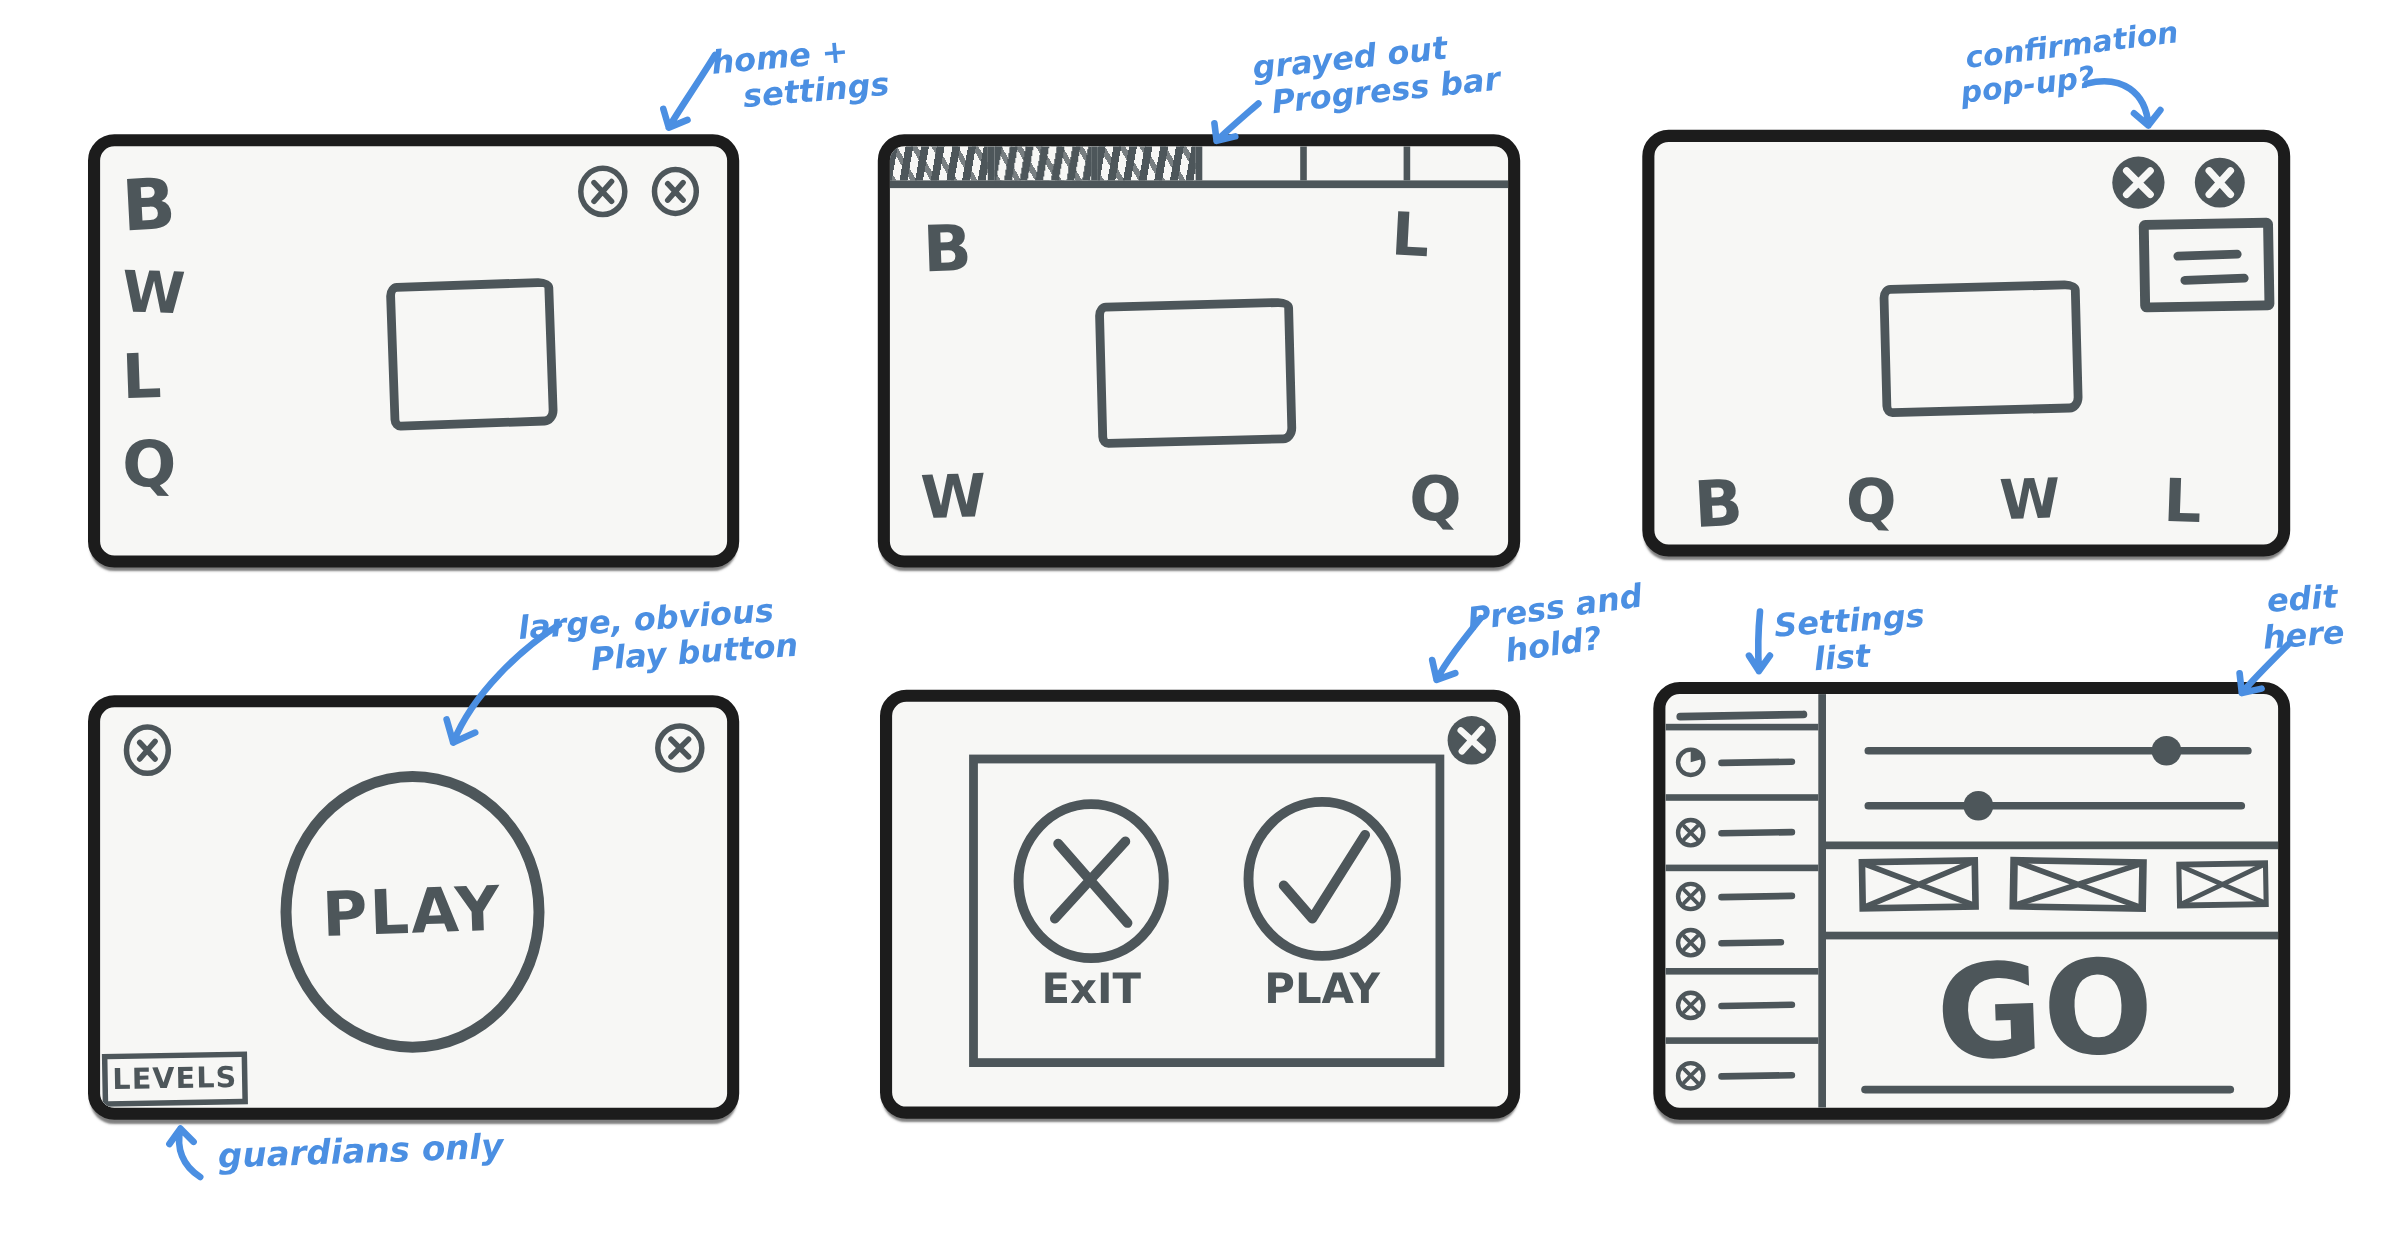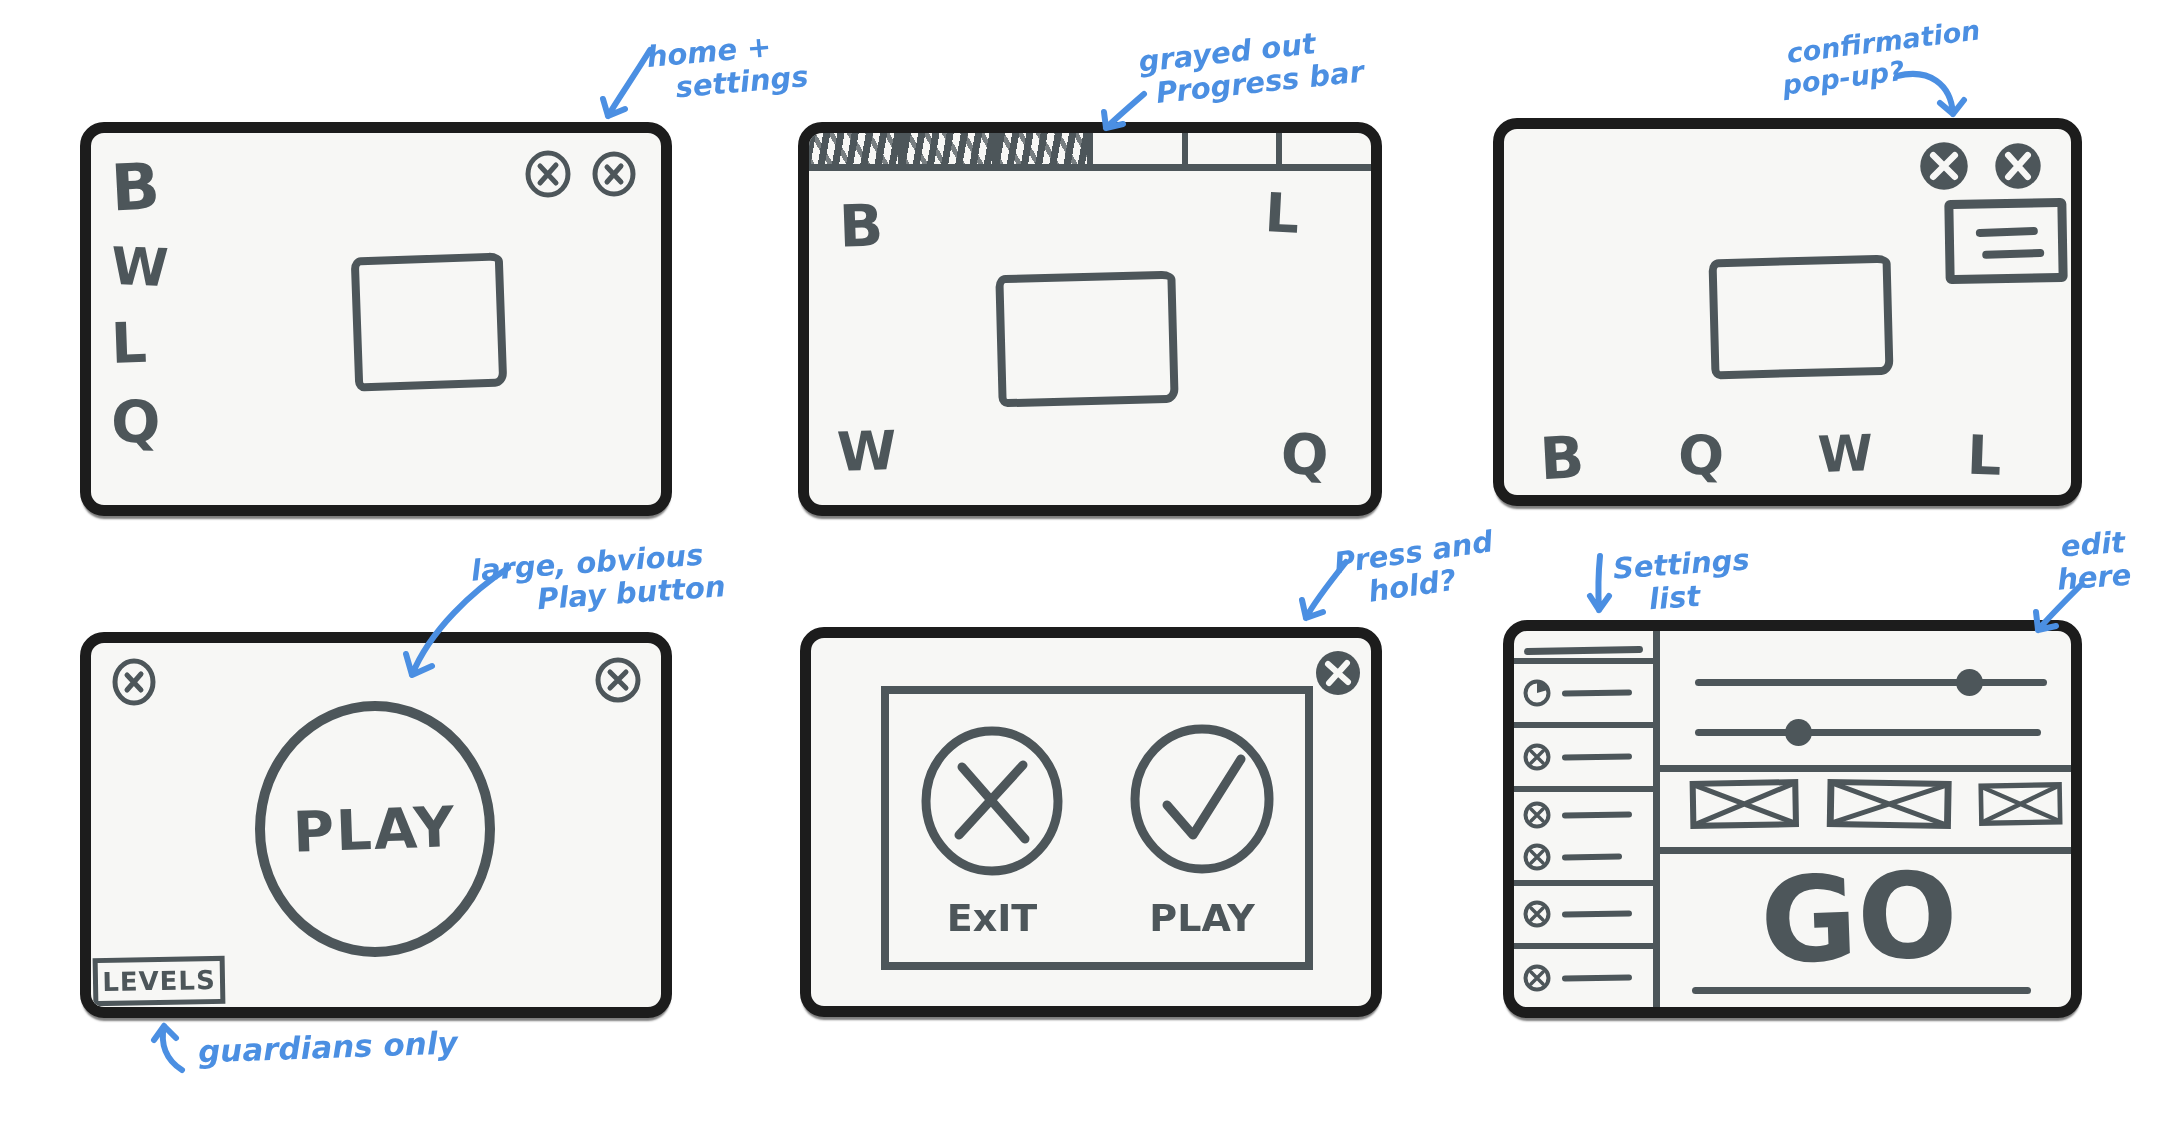--- a/index.html
+++ b/index.html
@@ -90,21 +90,21 @@
     display:flex;align-items:center;justify-content:center;transform:rotate(-1deg);
   }
   .levels-label{font-size:26px;font-weight:600;color:var(--ink);letter-spacing:1px;}
 
   
   .dialog{
     position:absolute;left:70px;top:48px;width:432px;height:284px;
     border:8px solid var(--ink);background:var(--screen);
     display:flex;justify-content:center;gap:60px;padding-top:26px;
   }
-  .dlg-item{display:flex;flex-direction:column;align-items:center;gap:20px;}
+  .dlg-item{display:flex;flex-direction:column;align-items:center;gap:1px;}
   .dlg-circle{width:150px;height:156px;}
   .dlg-label{font-size:38px;font-weight:700;color:var(--ink);}
 
   
   .side-menu{position:absolute;left:0;top:0;bottom:0;width:146px;border-right:7px solid var(--ink);display:flex;flex-direction:column;}
   .side-topline{height:7px;background:var(--ink);border-radius:4px;margin:16px 10px 4px 10px;transform:rotate(-1deg);}
   .side-row{display:flex;flex-direction:column;justify-content:center;gap:12px;padding:8px 8px;flex:1;border-top:6px solid var(--ink);}
   .side-row:first-of-type{border-top:none;}
   .side-item{display:flex;align-items:center;gap:10px;}
   .side-ic{width:30px;height:30px;flex:0 0 auto;}

